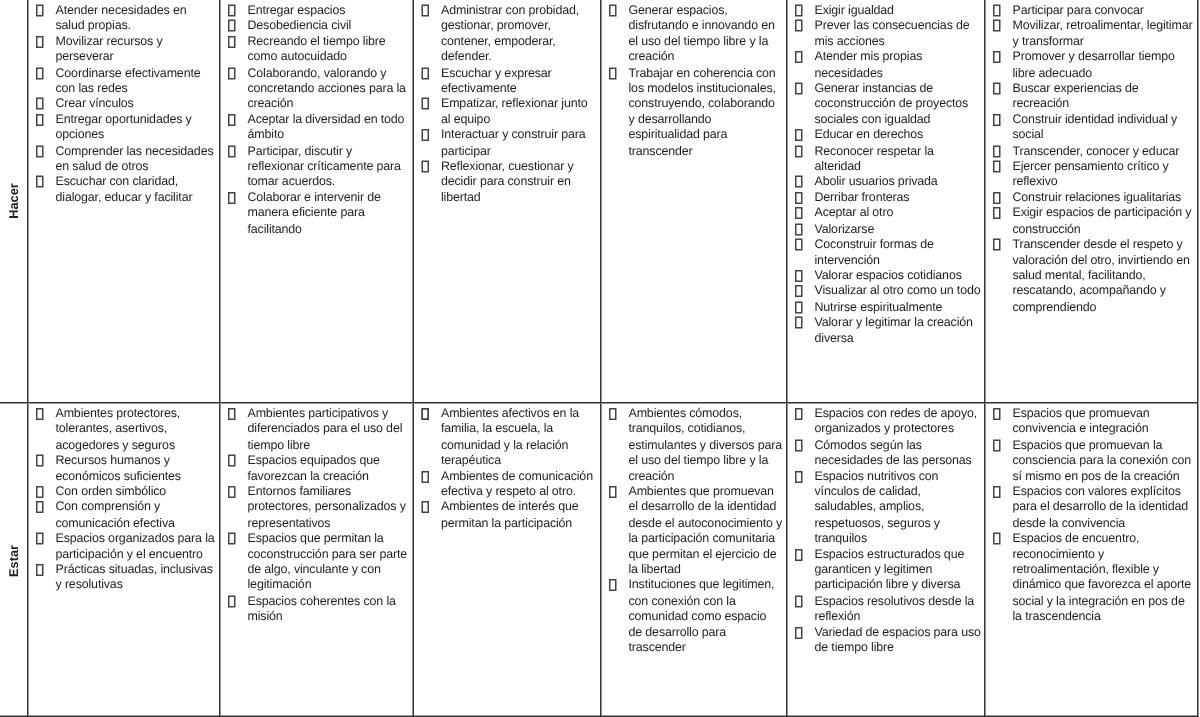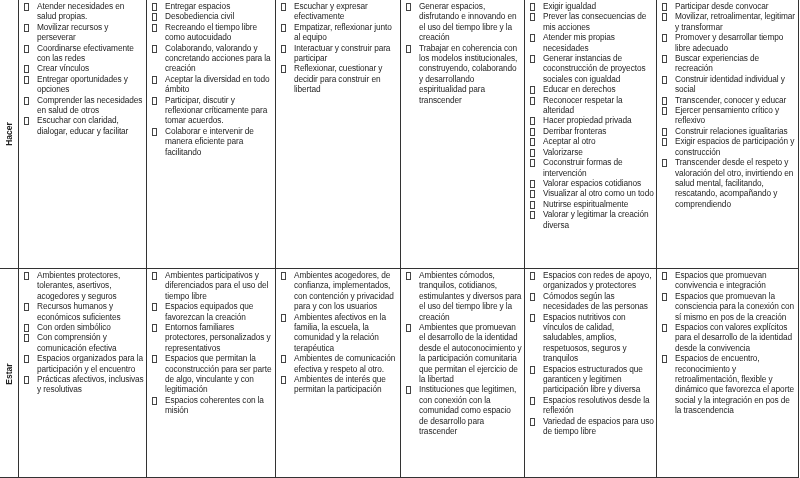--- a/index.html
+++ b/index.html
@@ -118,54 +118,55 @@
           <li><span class="bullet"></span><span>Desobediencia civil</span></li>
           <li><span class="bullet"></span><span>Recreando el tiempo libre como autocuidado</span></li>
           <li><span class="bullet"></span><span>Colaborando, valorando y concretando acciones para la creación</span></li>
           <li><span class="bullet"></span><span>Aceptar la diversidad en todo ámbito</span></li>
           <li><span class="bullet"></span><span>Participar, discutir y reflexionar críticamente para tomar acuerdos.</span></li>
           <li><span class="bullet"></span><span>Colaborar e intervenir de manera eficiente para facilitando</span></li>
         </ul>
       </div>
     <div class="cell c3">
         <ul>
+          <li><span class="bullet"></span><span>Administrar con probidad, gestionar, promover, contener, empoderar, defender.</span></li>
           <li><span class="bullet"></span><span>Escuchar y expresar efectivamente</span></li>
           <li><span class="bullet"></span><span>Empatizar, reflexionar junto al equipo</span></li>
           <li><span class="bullet"></span><span>Interactuar y construir para participar</span></li>
           <li><span class="bullet"></span><span>Reflexionar, cuestionar y decidir para construir en libertad</span></li>
         </ul>
       </div>
     <div class="cell c4">
         <ul>
           <li><span class="bullet"></span><span>Generar espacios, disfrutando e innovando en el uso del tiempo libre y la creación</span></li>
           <li><span class="bullet"></span><span>Trabajar en coherencia con los modelos institucionales, construyendo, colaborando y desarrollando espiritualidad para transcender</span></li>
         </ul>
       </div>
     <div class="cell c5">
         <ul>
           <li><span class="bullet"></span><span>Exigir igualdad</span></li>
           <li><span class="bullet"></span><span>Prever las consecuencias de mis acciones</span></li>
           <li><span class="bullet"></span><span>Atender mis propias necesidades</span></li>
           <li><span class="bullet"></span><span>Generar instancias de coconstrucción de proyectos sociales con igualdad</span></li>
           <li><span class="bullet"></span><span>Educar en derechos</span></li>
           <li><span class="bullet"></span><span>Reconocer respetar la alteridad</span></li>
-          <li><span class="bullet"></span><span>Hacer propiedad privada</span></li>
+          <li><span class="bullet"></span><span>Abolir usuarios privada</span></li>
           <li><span class="bullet"></span><span>Derribar fronteras</span></li>
           <li><span class="bullet"></span><span>Aceptar al otro</span></li>
           <li><span class="bullet"></span><span>Valorizarse</span></li>
           <li><span class="bullet"></span><span>Coconstruir formas de intervención</span></li>
           <li><span class="bullet"></span><span>Valorar espacios cotidianos</span></li>
           <li><span class="bullet"></span><span>Visualizar al otro como un todo</span></li>
           <li><span class="bullet"></span><span>Nutrirse espiritualmente</span></li>
           <li><span class="bullet"></span><span>Valorar y legitimar la creación diversa</span></li>
         </ul>
       </div>
     <div class="cell c6">
         <ul>
-          <li><span class="bullet"></span><span>Participar desde convocar</span></li>
+          <li><span class="bullet"></span><span>Participar para convocar</span></li>
           <li><span class="bullet"></span><span>Movilizar, retroalimentar, legitimar y transformar</span></li>
           <li><span class="bullet"></span><span>Promover y desarrollar tiempo libre adecuado</span></li>
           <li><span class="bullet"></span><span>Buscar experiencias de recreación</span></li>
           <li><span class="bullet"></span><span>Construir identidad individual y social</span></li>
           <li><span class="bullet"></span><span>Transcender, conocer y educar</span></li>
           <li><span class="bullet"></span><span>Ejercer pensamiento crítico y reflexivo</span></li>
           <li><span class="bullet"></span><span>Construir relaciones igualitarias</span></li>
           <li><span class="bullet"></span><span>Exigir espacios de participación y construcción</span></li>
           <li><span class="bullet"></span><span>Transcender desde el respeto y valoración del otro, invirtiendo en salud mental, facilitando, rescatando, acompañando y comprendiendo</span></li>
         </ul>
@@ -175,35 +176,35 @@
     <div class="rowhead">
       <span class="label">Estar</span>
     </div>
     <div class="cell c1">
         <ul>
           <li><span class="bullet"></span><span>Ambientes protectores, tolerantes, asertivos, acogedores y seguros</span></li>
           <li><span class="bullet"></span><span>Recursos humanos y económicos suficientes</span></li>
           <li><span class="bullet"></span><span>Con orden simbólico</span></li>
           <li><span class="bullet"></span><span>Con comprensión y comunicación efectiva</span></li>
           <li><span class="bullet"></span><span>Espacios organizados para la participación y el encuentro</span></li>
-          <li><span class="bullet"></span><span>Prácticas afectivos, inclusivas y resolutivas</span></li>
+          <li><span class="bullet"></span><span>Prácticas situadas, inclusivas y resolutivas</span></li>
         </ul>
       </div>
     <div class="cell c2">
         <ul>
           <li><span class="bullet"></span><span>Ambientes participativos y diferenciados para el uso del tiempo libre</span></li>
           <li><span class="bullet"></span><span>Espacios equipados que favorezcan la creación</span></li>
           <li><span class="bullet"></span><span>Entornos familiares protectores, personalizados y representativos</span></li>
           <li><span class="bullet"></span><span>Espacios que permitan la coconstrucción para ser parte de algo, vinculante y con legitimación</span></li>
           <li><span class="bullet"></span><span>Espacios coherentes con la misión</span></li>
         </ul>
       </div>
     <div class="cell c3">
         <ul>
-          <li><span class="bullet"></span><span>Ambientes acogedores, de confianza, implementados, con contención y privacidad para y con los usuarios</span></li>
+          <li><span class="bullet"></span></li>
           <li><span class="bullet"></span><span>Ambientes afectivos en la familia, la escuela, la comunidad y la relación terapéutica</span></li>
           <li><span class="bullet"></span><span>Ambientes de comunicación efectiva y respeto al otro.</span></li>
           <li><span class="bullet"></span><span>Ambientes de interés que permitan la participación</span></li>
         </ul>
       </div>
     <div class="cell c4">
         <ul>
           <li><span class="bullet"></span><span>Ambientes cómodos, tranquilos, cotidianos, estimulantes y diversos para el uso del tiempo libre y la creación</span></li>
           <li><span class="bullet"></span><span>Ambientes que promuevan el desarrollo de la identidad desde el autoconocimiento y la participación comunitaria que permitan el ejercicio de la libertad</span></li>
           <li><span class="bullet"></span><span>Instituciones que legitimen, con conexión con la comunidad como espacio de desarrollo para trascender</span></li>

